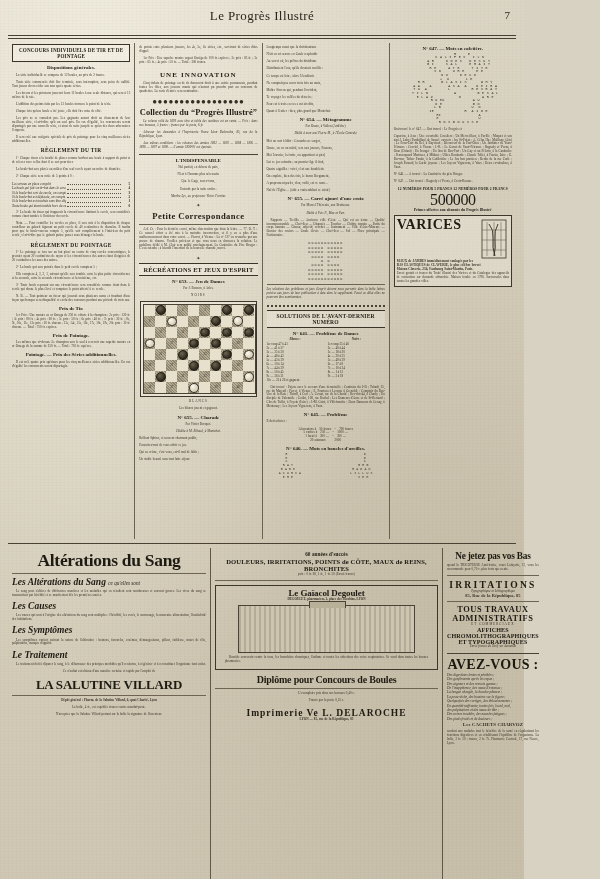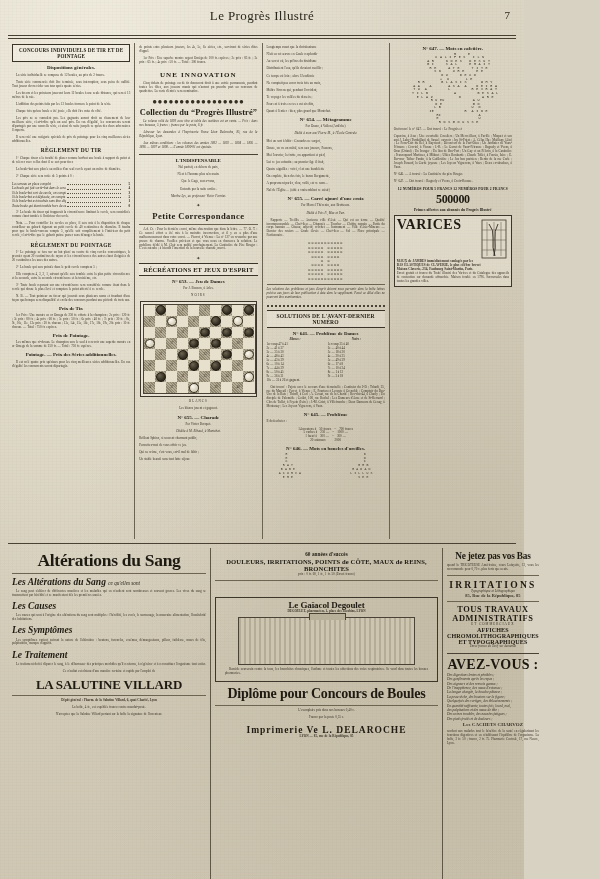--- a/index.html
+++ b/index.html
@@ -96,21 +96,21 @@
   .soltab .hd{text-align:center;font-style:italic;font-weight:bold;margin-bottom:1px;}
   .mv{display:flex;justify-content:space-between;white-space:nowrap;}
 
   
   .ascii{font-family:"Liberation Mono",monospace;font-size:3.4px;line-height:3.6px;
      white-space:pre;text-align:center;color:#332d22;letter-spacing:.3px;}
 
   
   .promo{text-align:center;margin:3px 0;}
   .promo .l1{font-size:3.6px;font-weight:bold;letter-spacing:.1px;}
-  .promo .big{font-size:12px;font-weight:bold;letter-spacing:-.4px;line-height:17px;color:#1f1b13;}
+  .promo .big{font-size:16px;font-weight:normal;letter-spacing:-.4px;line-height:17px;color:#1f1b13;}
 
   
   .varices{border:1px solid #3d362a;padding:2px;margin-top:3px;background:rgba(252,249,238,.3);}
   .varices .ttl{font-size:14px;font-weight:bold;letter-spacing:.5px;line-height:14px;color:#1f1b13;}
   .var-top{display:flex;align-items:flex-start;gap:2px;}
   .leg-svg{flex:0 0 30px;}
 
   
   .adstrip{display:flex;margin-top:4px;height:340px;border-top:1.7px solid #4a4234;padding-top:4px;}
   .ad{position:relative;box-sizing:border-box;padding:3px 4px;}
@@ -122,28 +122,28 @@
   .ad1 .hdr{font-size:17.5px;font-weight:bold;text-align:center;letter-spacing:-.3px;
      line-height:19px;color:#1d1a12;margin-bottom:2px;}
   .ad1 .ital-h{font-size:9.5px;font-style:italic;font-weight:bold;margin:3px 0 1px;color:#201c14;}
   .ad1 .ital-h small{font-size:5.2px;font-style:italic;font-weight:normal;}
   .salutine{text-align:center;font-size:13px;font-weight:bold;letter-spacing:-.2px;
      line-height:14px;margin:4px 0 2px;color:#1d1a12;}
 
   .ad2 .topique{font-size:20px;font-weight:bold;letter-spacing:-.6px;line-height:21px;color:#1b1810;}
   .ad2 .tsub{font-size:5.2px;font-weight:bold;text-align:center;letter-spacing:.1px;}
   .ad2 .tband{font-size:6.6px;font-weight:bold;text-align:center;letter-spacing:.1px;margin:1px 0;}
-  .gaiacol{border:1px solid #3d362a;margin-top:16px;padding:2px 9px;}
+  .gaiacol{border:1px solid #3d362a;margin-top:4px;padding:2px 9px;}
   .gaiacol .g1{text-align:center;font-size:9px;font-weight:bold;letter-spacing:-.1px;color:#1f1b13;}
   .flacon{border:1px solid #4a4234;background:
       repeating-linear-gradient(90deg, rgba(80,72,55,.2) 0 2px, rgba(255,255,255,0) 2px 5px),
       #cdc5af;height:46px;margin:3px auto;width:86%;position:relative;}
   .flacon:before{content:"";position:absolute;left:40%;top:-5px;width:20%;height:6px;
       background:#b9b09a;border:1px solid #4a4234;border-bottom:none;}
-  .diplome{text-align:center;font-size:14px;font-weight:bold;margin-top:4px;color:#1f1b13;letter-spacing:-.2px;}
+  .diplome{text-align:center;font-size:10px;font-weight:bold;margin-top:4px;color:#1f1b13;letter-spacing:-.2px;}
   .imprim{text-align:center;font-size:9.5px;font-weight:bold;letter-spacing:1px;margin-top:5px;color:#1f1b13;}
 
   .ad3 .nejetez{text-align:center;font-size:9.3px;font-weight:bold;letter-spacing:-.2px;color:#1d1a12;}
   .ad3 .imp{text-align:center;font-size:9.6px;font-weight:bold;letter-spacing:2.2px;color:#1f1b13;margin-top:3px;}
   .ad3 .delaroche{text-align:center;font-size:15px;font-weight:bold;letter-spacing:.2px;
       line-height:16px;color:#1b1810;}
   .ad3 .trav{text-align:center;font-size:8.4px;font-weight:bold;letter-spacing:.6px;color:#1f1b13;}
   .ad3 .affi{text-align:center;font-size:6.1px;font-weight:bold;letter-spacing:.1px;color:#1f1b13;}
   .avez{text-align:center;font-size:14px;font-weight:bold;letter-spacing:.2px;color:#1b1810;
       border-top:1px solid #4a4234;margin-top:4px;padding-top:3px;}

